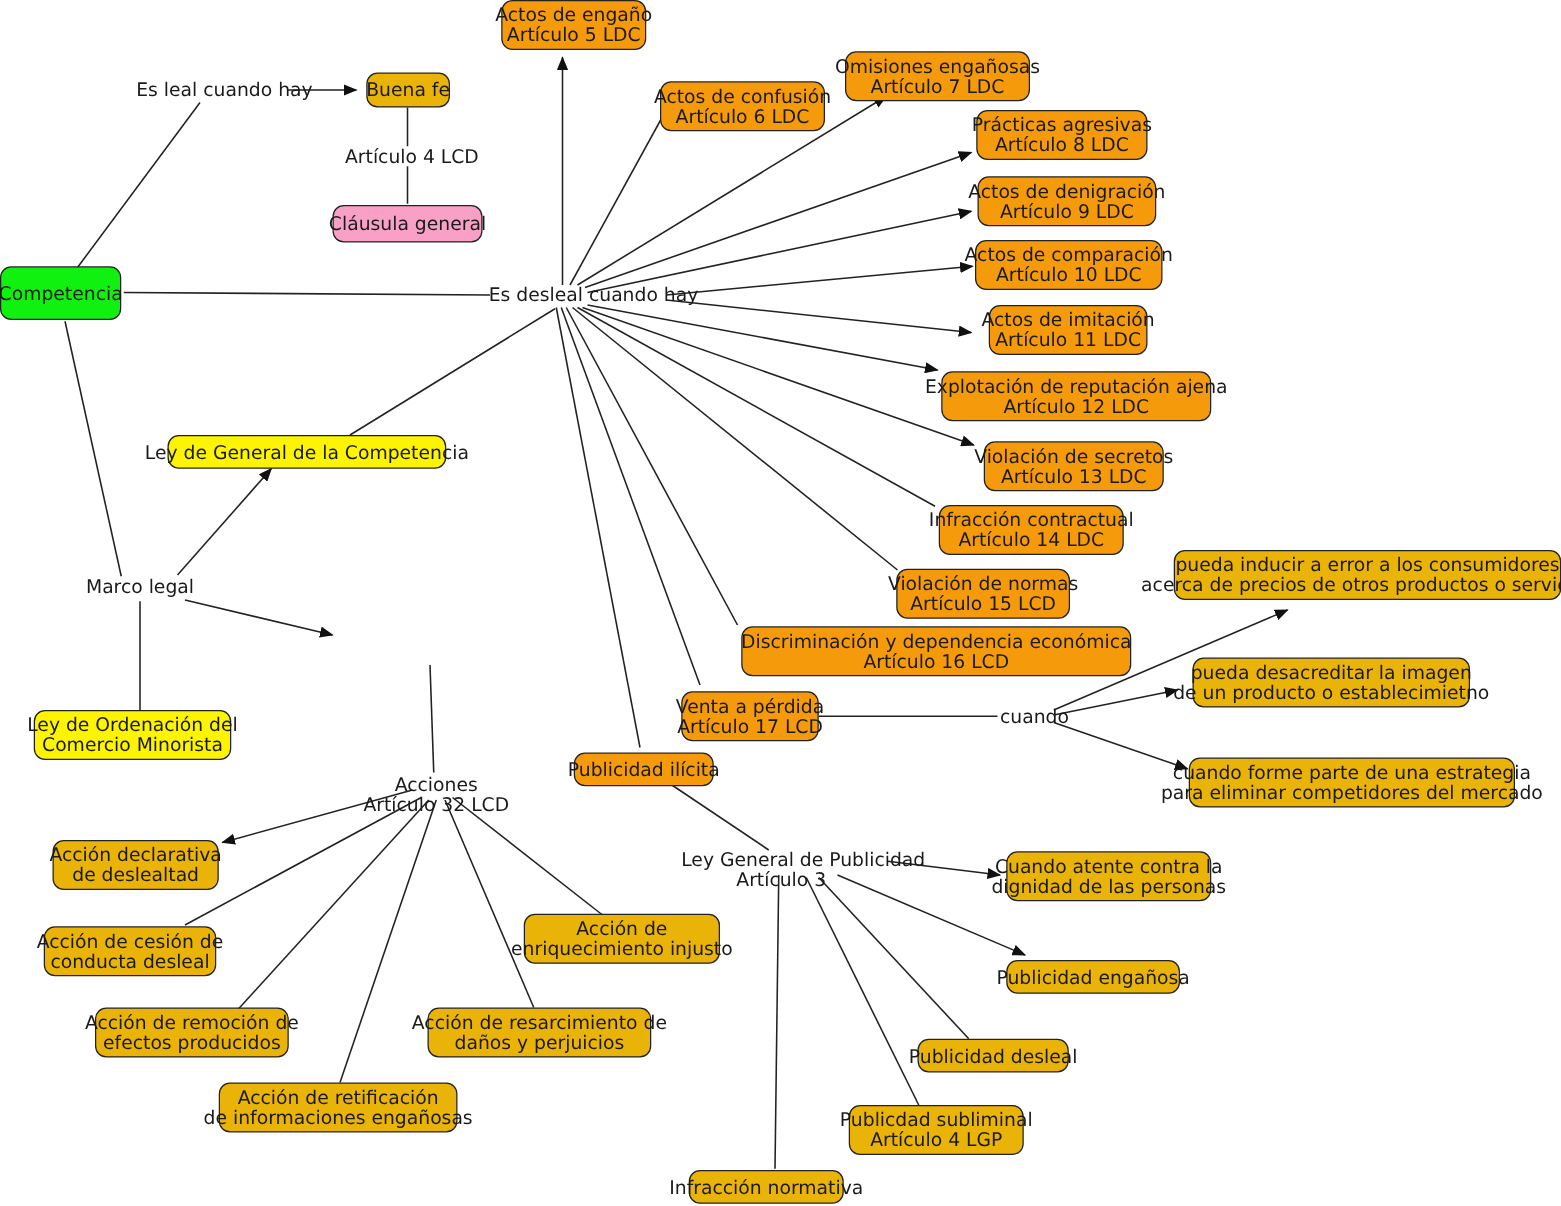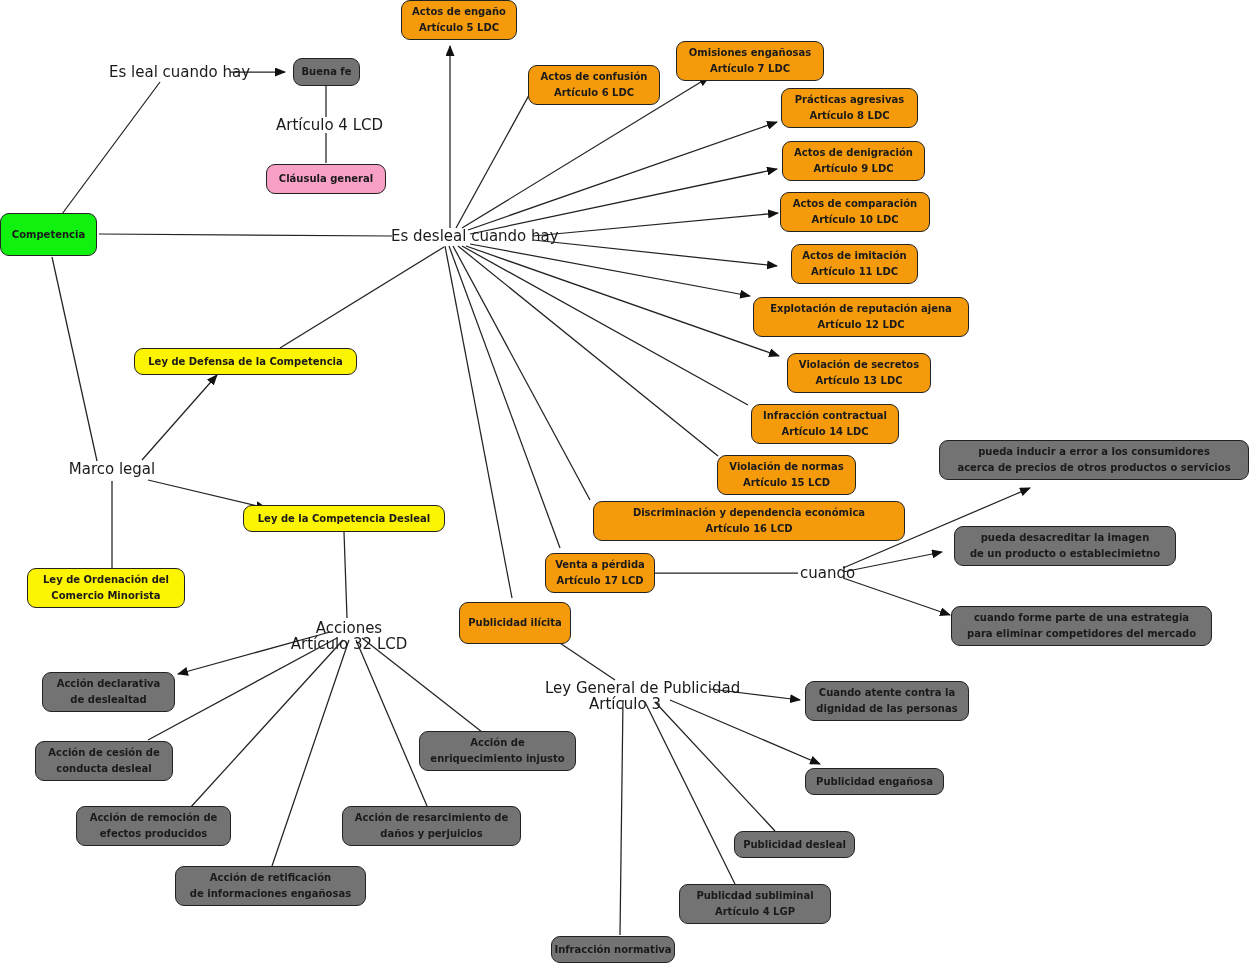--- a/index.html
+++ b/index.html
@@ -16,32 +16,31 @@
   #edges{position:absolute;left:0;top:0;width:1249px;height:965px;pointer-events:none;}
   .node{
     position:absolute;
     box-sizing:border-box;
     display:flex;
     align-items:center;
     justify-content:center;
     text-align:center;
     border:1.4px solid #222222;
     border-radius:9px;
-    font-size:10px;
+    font-size:15px;
     line-height:16px;
     white-space:pre;
     padding:2px 8px;
     letter-spacing:0px;
-    font-weight:bold;
   }
   .n-orange{background:#F59B0B;}
   .n-yellow{background:#FCF400;}
   .n-green{background:#10F110;}
   .n-pink{background:#F9A0C6;text-align:center;}
-  .n-blue{background:#737373;}
+  .n-blue{background:#eab308;}
   .label{
     position:absolute;
     font-size:15px;
     line-height:16px;
     white-space:pre;
     text-align:center;
     color:#1a1a1a;
     background:transparent;
   }
 </style>
@@ -126,23 +125,22 @@
   <div class="label" style="left:800px;top:565px;width:44px;">cuando</div>
   <div class="label" style="left:545px;top:680px;width:160px;">Ley General de Publicidad
 Artículo 3</div>
 
   <div class="node n-green" style="left:0px;top:213px;width:97px;height:43px;">Competencia</div>
 
   <div class="node n-blue" style="left:293px;top:58px;width:67px;height:28px;">Buena fe</div>
 
   <div class="node n-pink" style="left:266px;top:164px;width:120px;height:30px;">Cláusula general</div>
 
-  <div class="node n-yellow" style="left:134px;top:348px;width:223px;height:27px;">Ley de Defensa de la Competencia</div>
-
-  <div class="node n-yellow" style="left:243px;top:505px;width:202px;height:27px;">Ley de la Competencia Desleal</div>
+  <div class="node n-yellow" style="left:134px;top:348px;width:223px;height:27px;">Ley de General de la Competencia</div>
+
 
   <div class="node n-yellow" style="left:27px;top:568px;width:158px;height:40px;">Ley de Ordenación del
 Comercio Minorista</div>
 
   <div class="node n-orange" style="left:401px;top:0px;width:116px;height:40px;">Actos de engaño
 Artículo 5 LDC</div>
 
   <div class="node n-orange" style="left:528px;top:22px;width:132px;height:40px;margin-top:43px;">Actos de confusión
 Artículo 6 LDC</div>
 
@@ -172,21 +170,21 @@
 
   <div class="node n-orange" style="left:717px;top:455px;width:139px;height:40px;">Violación de normas
 Artículo 15 LCD</div>
 
   <div class="node n-orange" style="left:593px;top:501px;width:312px;height:40px;">Discriminación y dependencia económica
 Artículo 16 LCD</div>
 
   <div class="node n-orange" style="left:545px;top:553px;width:110px;height:40px;">Venta a pérdida
 Artículo 17 LCD</div>
 
-  <div class="node n-orange" style="left:459px;top:602px;width:112px;height:42px;">Publicidad ilícita</div>
+  <div class="node n-orange" style="left:459px;top:602px;width:112px;height:27px;">Publicidad ilícita</div>
 
   <div class="node n-blue" style="left:939px;top:440px;width:310px;height:40px;">pueda inducir a error a los consumidores
 acerca de precios de otros productos o servicios</div>
 
   <div class="node n-blue" style="left:954px;top:526px;width:222px;height:40px;">pueda desacreditar la imagen
 de un producto o establecimietno</div>
 
   <div class="node n-blue" style="left:951px;top:606px;width:261px;height:40px;">cuando forme parte de una estrategia
 para eliminar competidores del mercado</div>
 
@@ -208,18 +206,18 @@
   <div class="node n-blue" style="left:419px;top:731px;width:157px;height:40px;">Acción de
 enriquecimiento injusto</div>
 
   <div class="node n-blue" style="left:805px;top:681px;width:164px;height:40px;">Cuando atente contra la
 dignidad de las personas</div>
 
   <div class="node n-blue" style="left:805px;top:768px;width:139px;height:27px;">Publicidad engañosa</div>
 
   <div class="node n-blue" style="left:734px;top:831px;width:121px;height:27px;">Publicidad desleal</div>
 
-  <div class="node n-blue" style="left:679px;top:884px;width:152px;height:40px;">Publicdad subliminal
+  <div class="node n-blue" style="left:679px;top:884px;width:140px;height:40px;">Publicdad subliminal
 Artículo 4 LGP</div>
 
   <div class="node n-blue" style="left:551px;top:936px;width:124px;height:27px;">Infracción normativa</div>
 
 </div>
 
 </body></html>

